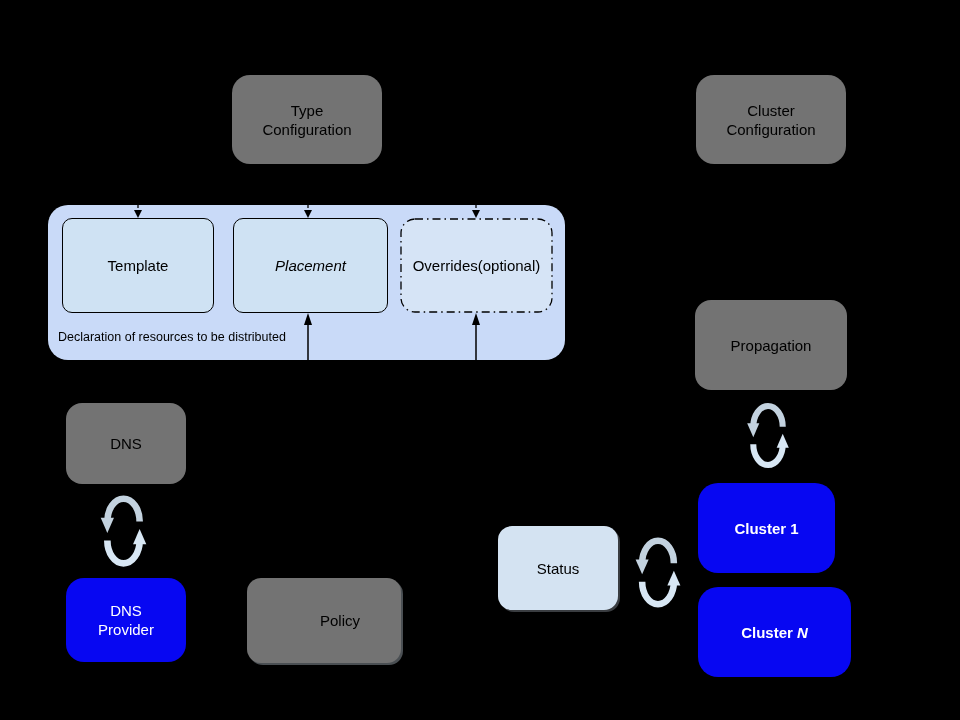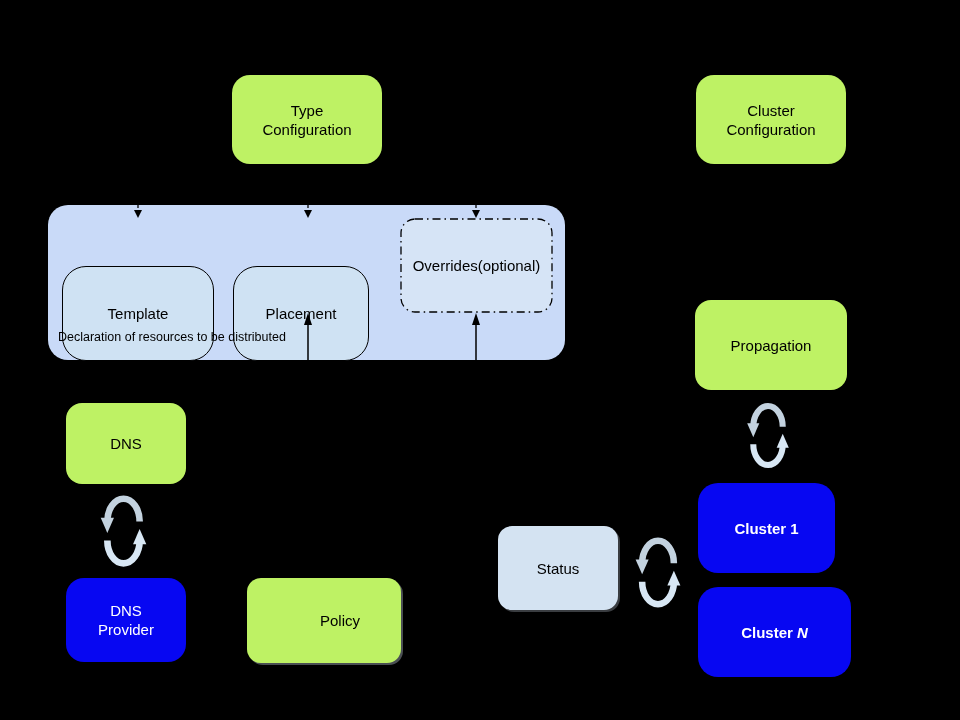--- a/index.html
+++ b/index.html
@@ -12,21 +12,21 @@
     font-family: "Liberation Sans", sans-serif;
     color: #000;
   }
   .node {
     position: absolute;
     display: flex;
     flex-direction: column;
     align-items: center;
     justify-content: center;
     text-align: center;
-    background: #bef264;
+    background: #737373;
     border-radius: 16px;
     font-size: 15px;
     line-height: 19px;
     color: #000;
   }
   .node span { display: block; }
 
   
   .type-config     { left: 232px; top: 75px;  width: 150px; height: 89px; border-radius: 18px; }
   .cluster-config  { left: 696px; top: 75px;  width: 150px; height: 89px; border-radius: 18px; }
@@ -39,27 +39,26 @@
     border-radius: 20px;
   }
   .inner-box {
     position: absolute;
     top: 13px; height: 95px;
     display: flex; flex-direction: column;
     align-items: center; justify-content: center;
     text-align: center;
     background: #cfe2f3;
     border: 1.5px solid #000;
-    border-radius: 24px;
+    border-radius: 10px;
     font-size: 15px;
     box-sizing: border-box;
-    margin-top: 48px;
   }
   .template-box  { left: 14px;  width: 152px; }
-  .placement-box { left: 185px; width: 136px; }
+  .placement-box { left: 185px; width: 155px; font-style: italic; }
   .overrides-box {
     position: absolute;
     left: 352px; top: 13px; width: 153px; height: 95px;
   }
   .overrides-box svg { position: absolute; inset: 0; width: 100%; height: 100%; }
   .overrides-label {
     position: absolute; inset: 0;
     display: flex; flex-direction: row;
     align-items: center; justify-content: center;
     text-align: center; font-size: 15px; line-height: 18px;

